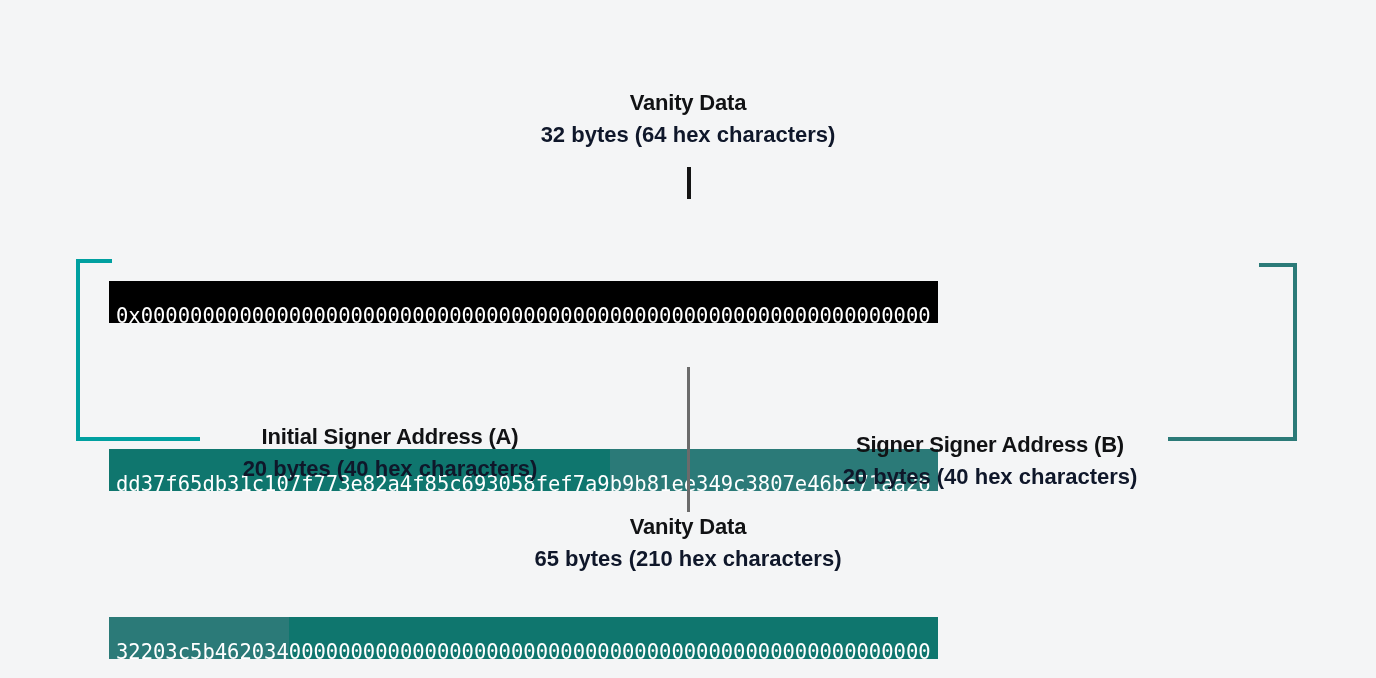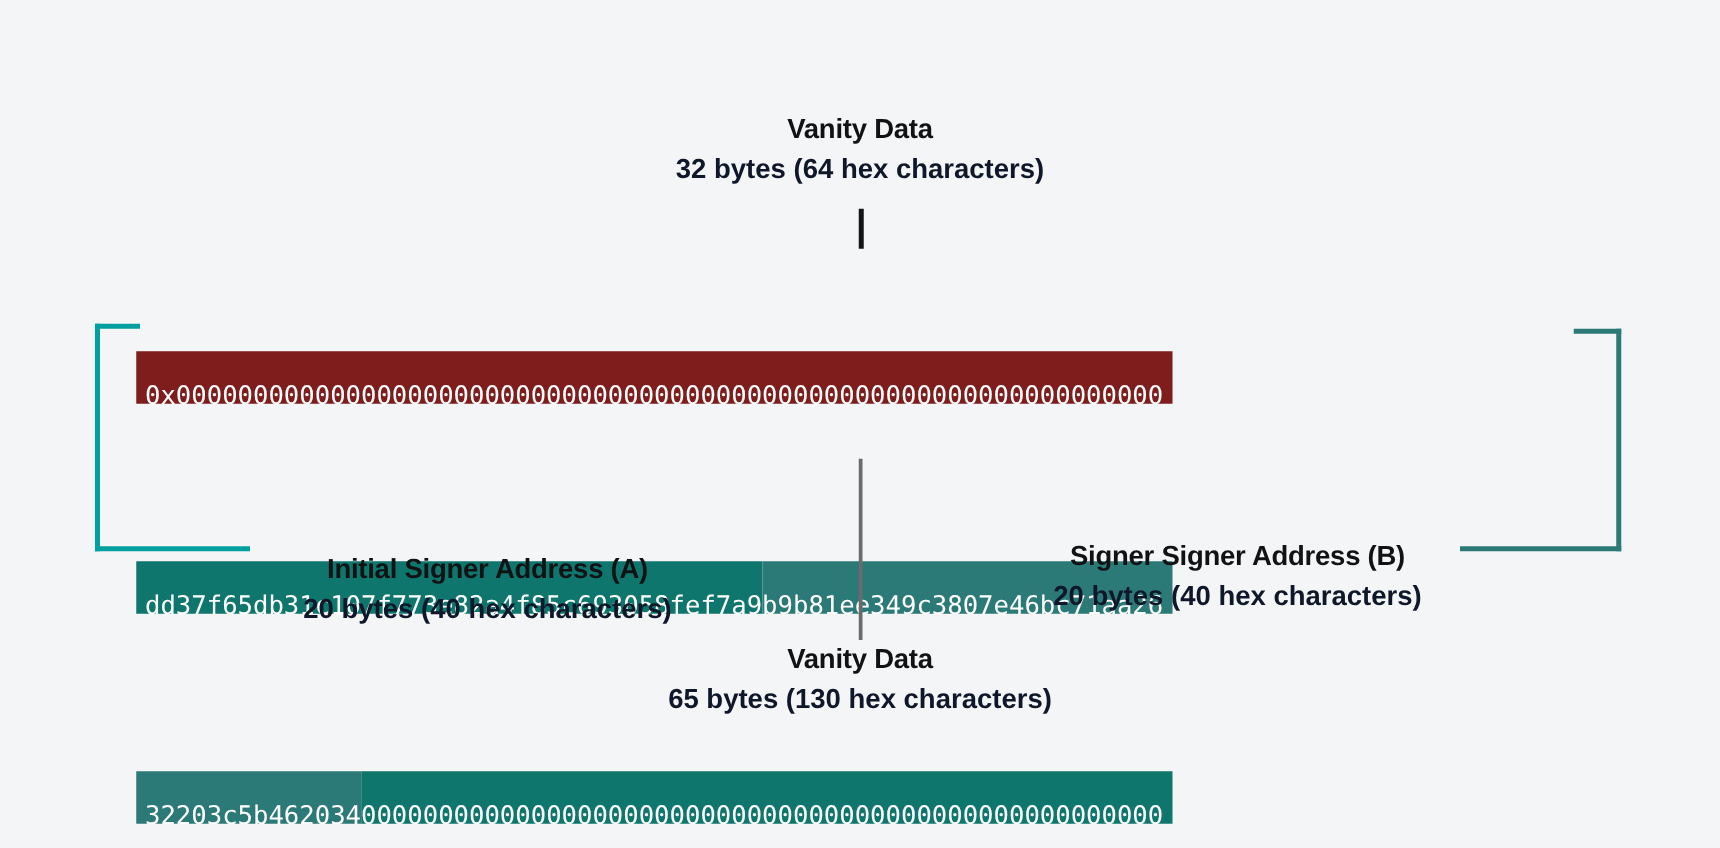--- a/index.html
+++ b/index.html
@@ -18,35 +18,35 @@
     font-size:22px;font-weight:bold;color:#111214;
     letter-spacing:-0.2px;line-height:30px;white-space:nowrap;
   }
   .label-sub{
     font-size:22px;font-weight:700;color:#0f172a;
     line-height:34px;white-space:nowrap;
   }
 
   #vanity-top{left:388px;top:88px;width:600px;}
   #vanity-bottom{left:388px;top:512px;width:600px;}
-  #signer-a-label{left:90px;top:440px;width:600px;text-align:center;}
+  #signer-a-label{left:90px;top:422px;width:600px;text-align:center;}
   #signer-b-label{left:690px;top:430px;width:600px;}
 
   
   .hexblock{
     position:absolute;left:109px;top:197px;
     font-family:"DejaVu Sans Mono", monospace;
     font-size:20.5px;
     line-height:42px;
     letter-spacing:0px;
     white-space:pre;
   }
   .hexrow{height:42px;display:block;white-space:pre;}
   .seg{display:inline-block;height:42px;line-height:42px;padding:0;}
-  .seg-black{background:#7f1d1d;color:#ffffff;}
+  .seg-black{background:#000000;color:#ffffff;}
   .seg-teal{background:#0f766e;color:#ffffff;}
   .seg-darkteal{background:#2b7a78;color:#ffffff;}
   .seg-gray{background:#0f766e;color:#ffffff;}
   .pad{display:inline-block;width:7px;height:42px;}
 
   
   .conn{position:absolute;}
   #conn-top{left:687px;top:167px;width:4px;height:32px;background:#141414;}
   #conn-bottom{left:687px;top:367px;width:3px;height:145px;background:#6b6b6b;}
 
@@ -94,16 +94,16 @@
     <div class="label-sub">20 bytes (40 hex characters)</div>
   </div>
 
   <div class="label-block" id="signer-b-label">
     <div class="label-title">Signer Signer Address (B)</div>
     <div class="label-sub">20 bytes (40 hex characters)</div>
   </div>
 
   <div class="label-block" id="vanity-bottom">
     <div class="label-title">Vanity Data</div>
-    <div class="label-sub">65 bytes (130 hex characters)</div>
+    <div class="label-sub">65 bytes (210 hex characters)</div>
   </div>
 
 </div>
 
 </body></html>

